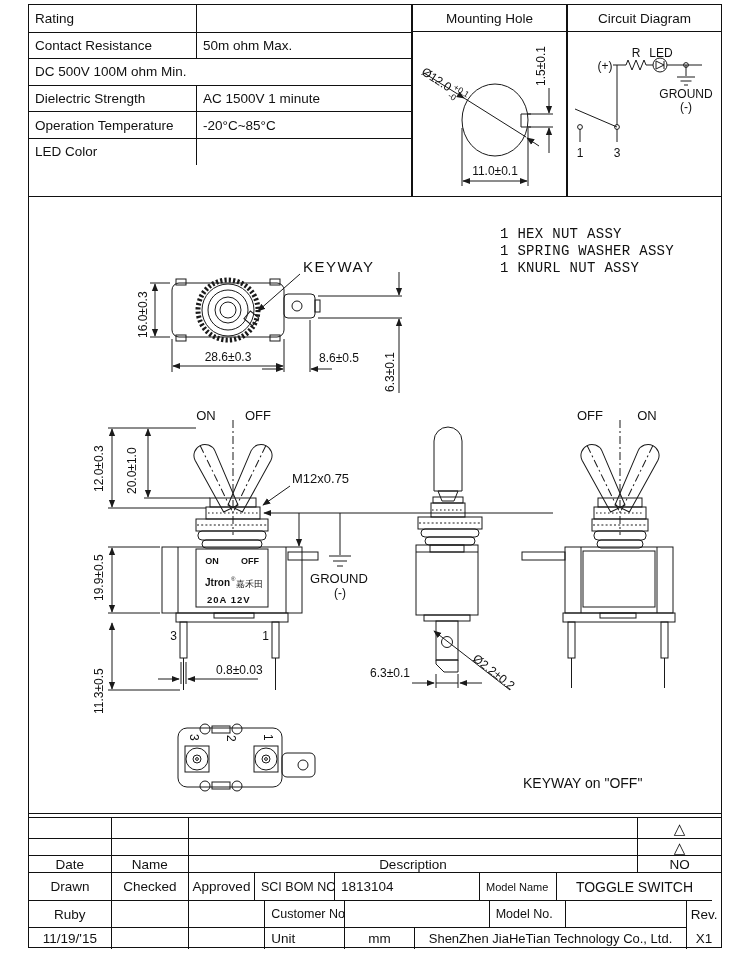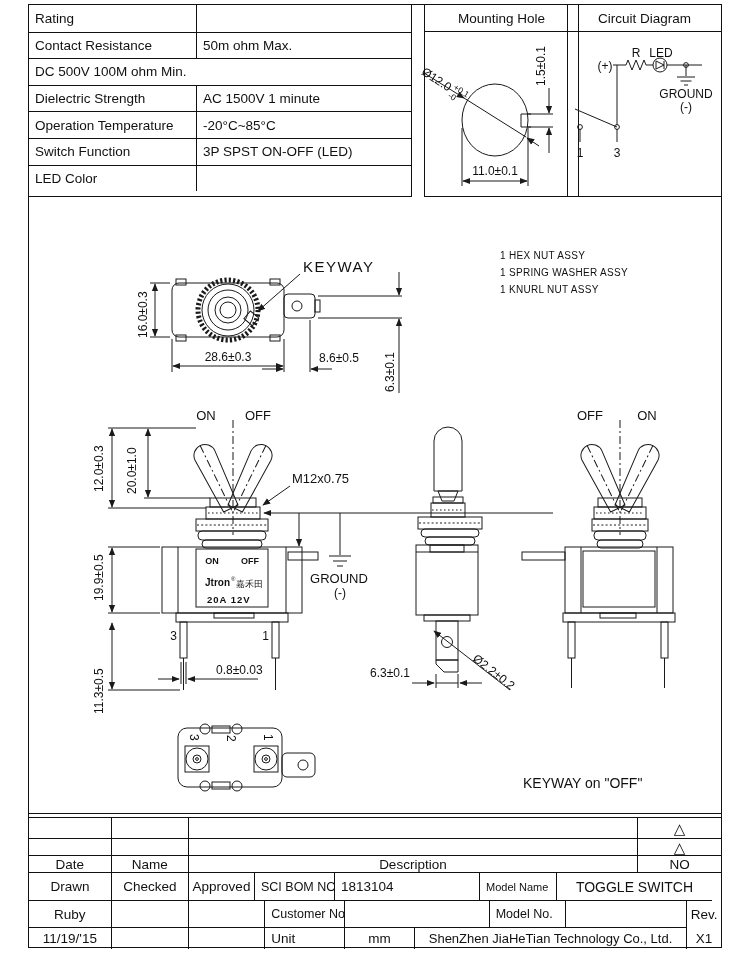--- a/index.html
+++ b/index.html
@@ -11,21 +11,21 @@
   .spec{left:28px;top:4px;width:384px;height:193px;}
   .spec-row{display:flex;height:26.6px;border-top:1px solid #111;box-sizing:border-box;text-align:right;}
   .spec-row:first-child{border-top:none;}
   .spec-cell{display:flex;align-items:center;padding-left:6px;font-size:13.5px;box-sizing:border-box;}
   .spec-label{width:168px;border-right:1px solid #111;}
   .spec-value{flex:1;}
   .hdr-col{top:4px;width:155px;height:193px;}
   .hdr-cell{height:27px;border-bottom:1px solid #111;display:flex;align-items:center;justify-content:center;
             font-size:13.5px;box-sizing:border-box;}
   
-  .notes{left:500px;top:247px;font-size:10px;line-height:17px;letter-spacing:.3px;}
+  .notes{left:500px;top:226px;font-size:14px;line-height:17px;letter-spacing:.3px;font-family:Liberation Mono, monospace;}
   .keyway-note{left:523px;top:775px;font-size:14px;}
   
   .hline{left:28px;top:813px;width:694px;height:0;border-top:1.5px solid #111;}
   .tblock{left:28px;top:817px;width:694px;height:131px;}
   .bb-row{display:flex;box-sizing:border-box;}
   .bb-cell{box-sizing:border-box;border-right:1px solid #111;border-bottom:1px solid #111;
            display:flex;align-items:center;justify-content:center;font-size:13.5px;overflow:hidden;white-space:nowrap;}
   .bb-cell.last{border-right:none;}
   .bb-cell.nb{border-bottom:none;}
   .bb-cell.left{justify-content:flex-start;padding-left:6px;}
@@ -63,29 +63,25 @@
     </div>
     <div class="spec-row">
       <div class="spec-cell spec-label">Dielectric Strength</div>
       <div class="spec-cell spec-value">AC 1500V 1 minute</div>
     </div>
     <div class="spec-row">
       <div class="spec-cell spec-label">Operation Temperature</div>
       <div class="spec-cell spec-value">-20°C~85°C</div>
     </div>
     <div class="spec-row">
-      <div class="spec-cell spec-label">Switch Function</div>
-      <div class="spec-cell spec-value">3P SPST ON-OFF (LED)</div>
-    </div>
-    <div class="spec-row">
       <div class="spec-cell spec-label">LED Color</div>
     </div>
   </div>
 
-  <div class="abs frame hdr-col" style="left:424px;">
+  <div class="abs frame hdr-col" style="left:412px;">
     <div class="hdr-cell">Mounting Hole</div>
   </div>
   <div class="abs frame hdr-col" style="left:567px;">
     <div class="hdr-cell">Circuit Diagram</div>
   </div>
 
   <div class="abs notes">
     <div>1 HEX NUT ASSY</div>
     <div>1 SPRING WASHER ASSY</div>
     <div>1 KNURL NUT ASSY</div>

